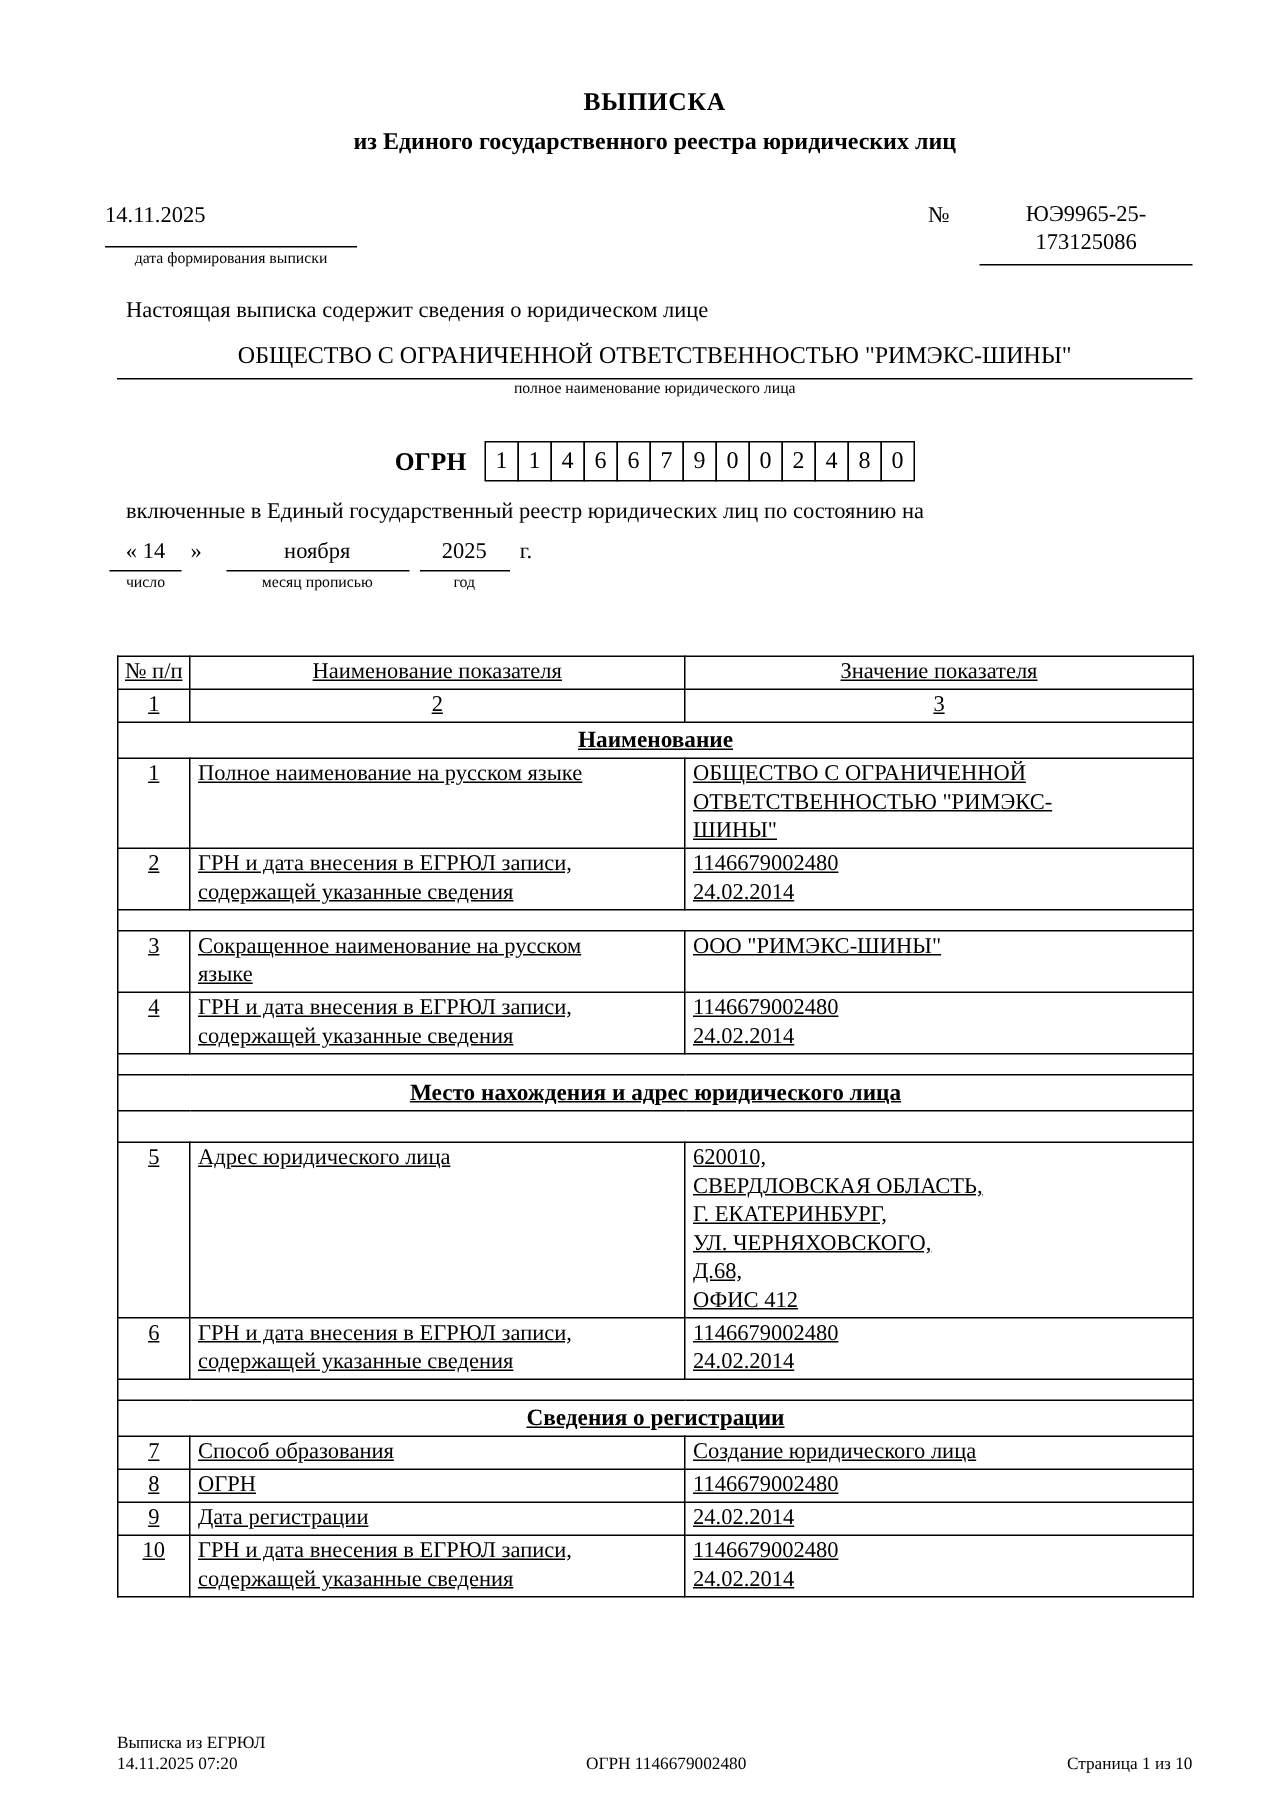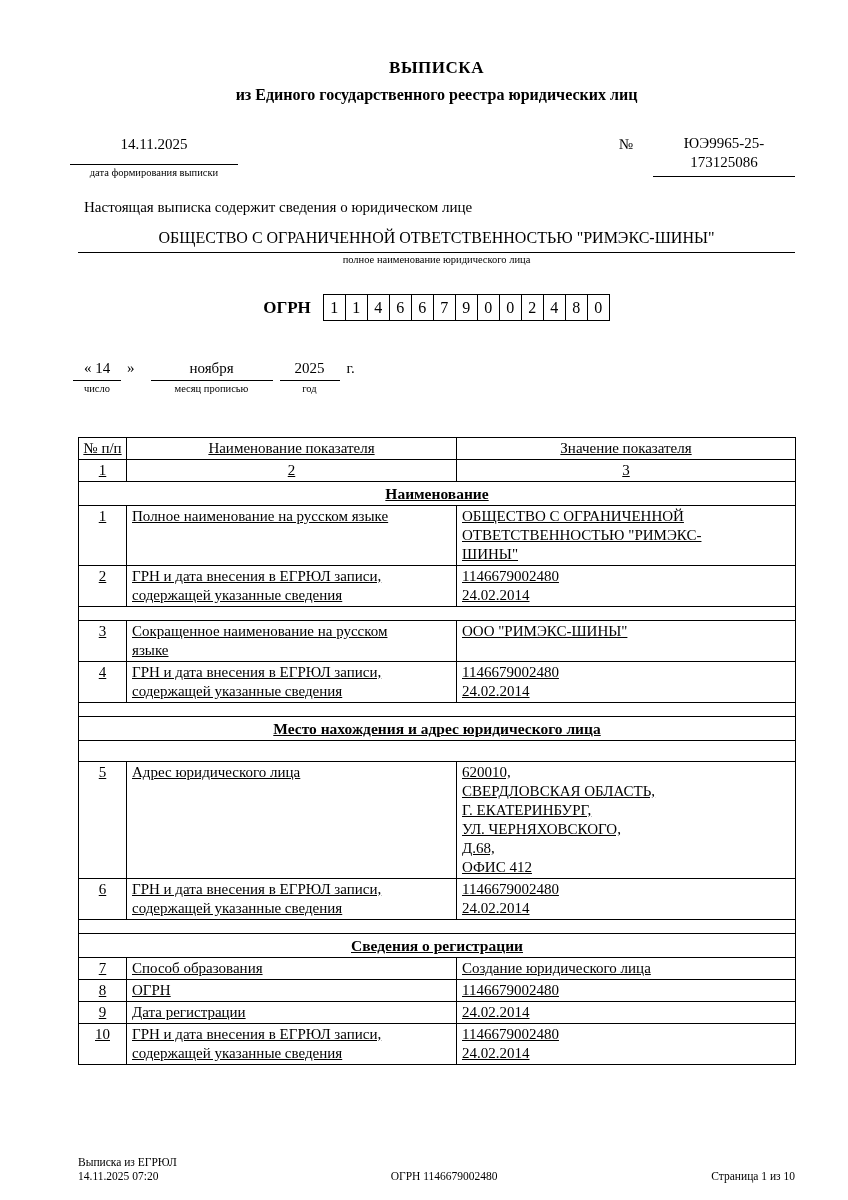--- a/index.html
+++ b/index.html
@@ -41,21 +41,20 @@
     font-weight: bold;
   }
   
   .meta-date {
     position: absolute;
     top: 134px;
     left: -8px;
     width: 168px;
   }
   .meta-date .value {
-    text-align: center;
     font-size: 15px;
     line-height: 20px;
     padding-bottom: 10px;
     border-bottom: 1px solid #000;
   }
   .meta-date .caption {
     text-align: center;
     font-size: 10.5px;
     padding-top: 2px;
   }
@@ -249,20 +248,21 @@
       <span class="digit">9</span>
       <span class="digit">0</span>
       <span class="digit">0</span>
       <span class="digit">2</span>
       <span class="digit">4</span>
       <span class="digit">8</span>
       <span class="digit">0</span>
     </div>
   </div>
 
+  <div class="included-line">включенные в Единый государственный реестр юридических лиц по состоянию на</div>
 
   <div class="date-line">
     <div class="dl-group">
       <div class="dl-top w-day"><span>«</span>&nbsp;<span>14</span></div>
       <div class="dl-label">число</div>
     </div>
     <div class="gap-a"></div>
     <div class="dl-plain">»</div>
     <div class="gap-b"></div>
     <div class="dl-group">

